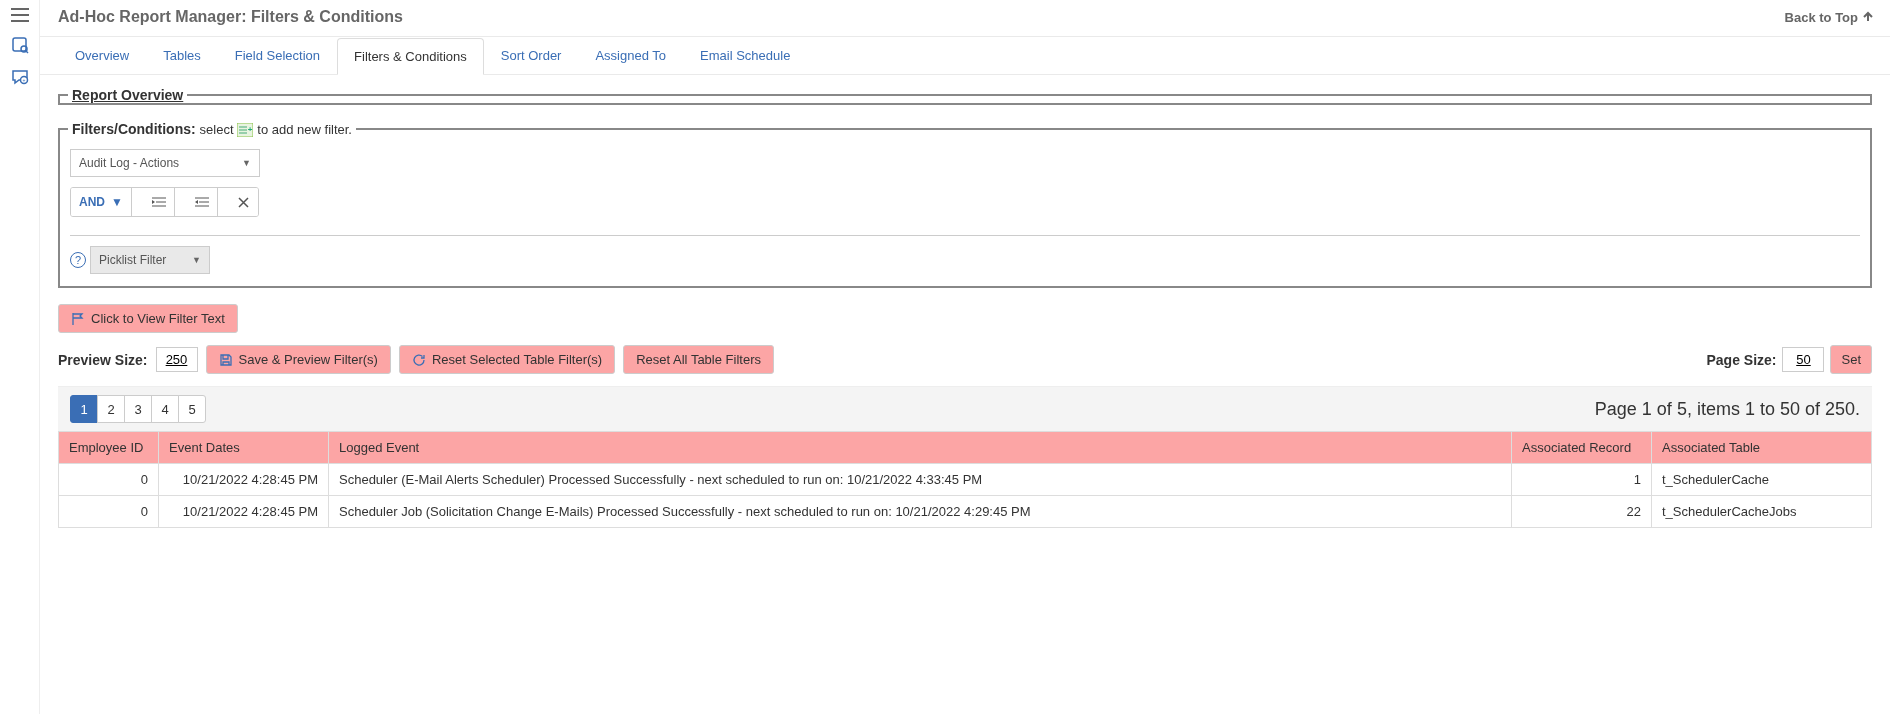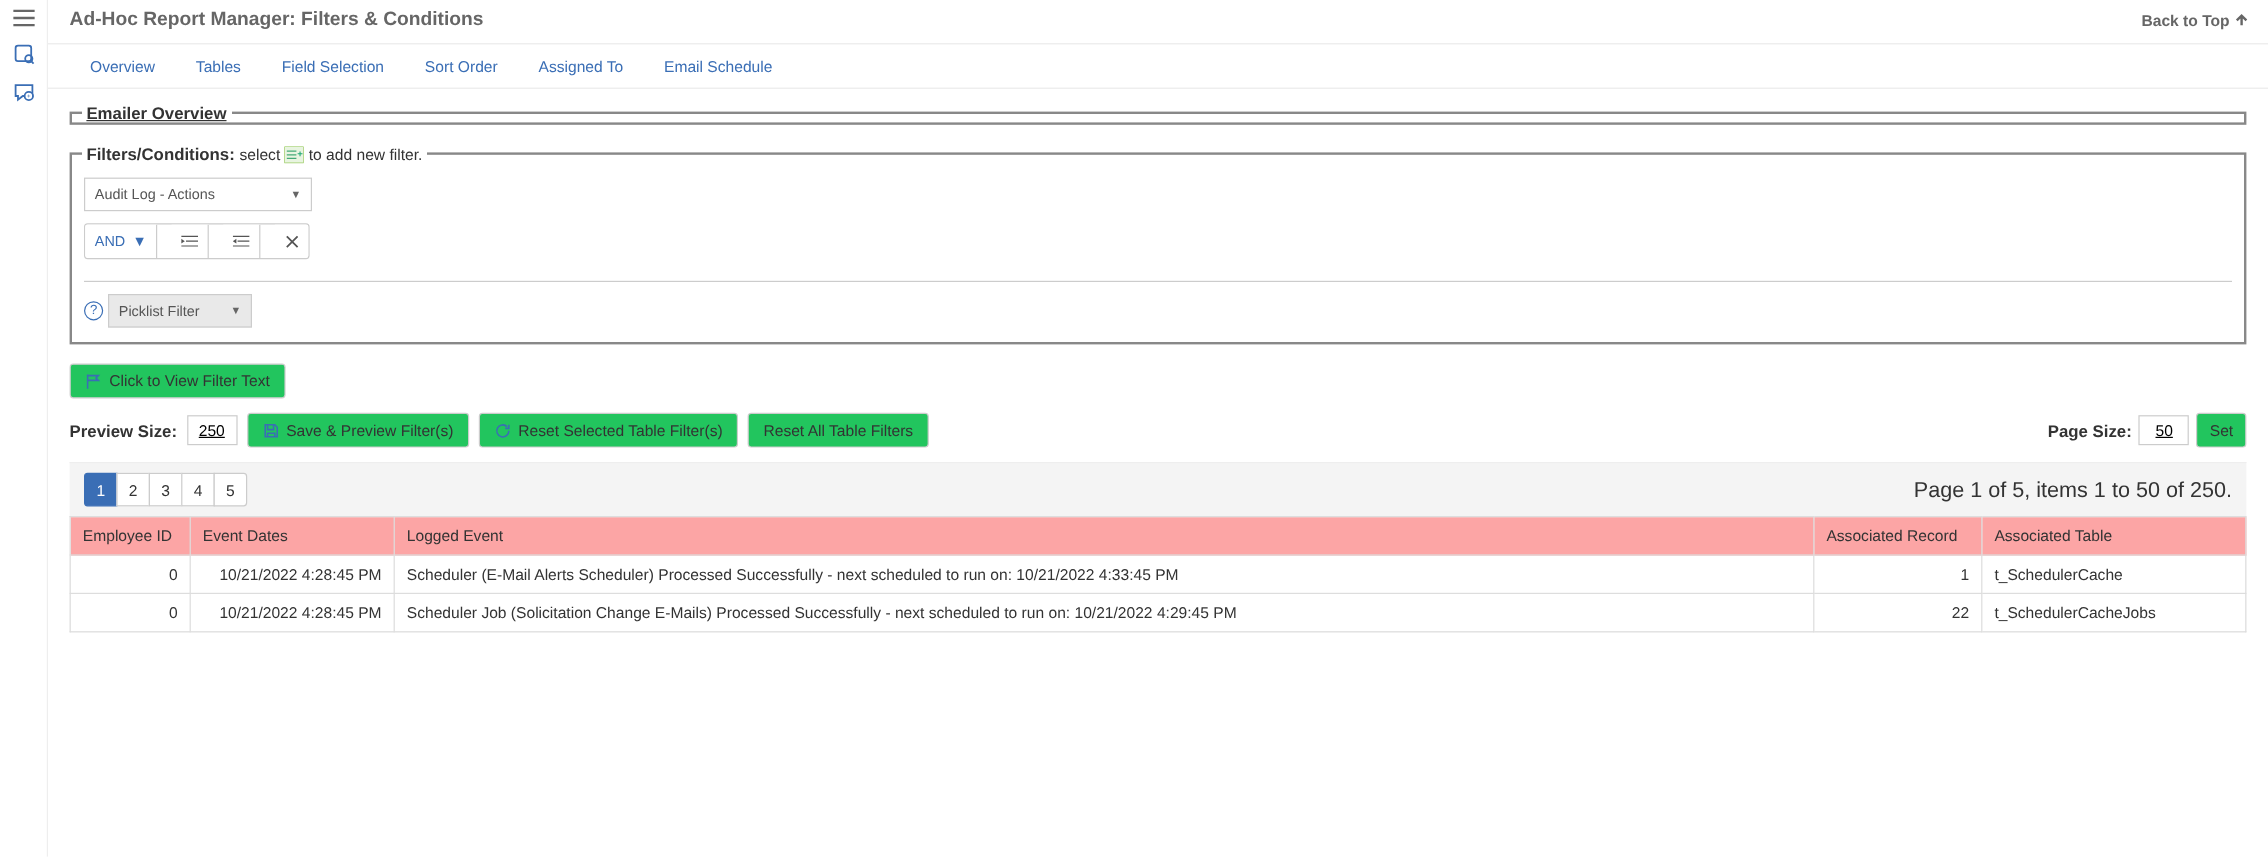--- a/index.html
+++ b/index.html
@@ -23,29 +23,29 @@
   .overview-grid { display: flex; justify-content: space-around; padding: 6px 0 10px 0; }
   .ov-item { text-align: center; }
   .ov-label { font-style: italic; font-size: 13px; color: #333; }
   .ov-value { font-weight: bold; font-size: 13px; margin-top: 2px; min-height: 16px; }
   .filters-inner { padding: 12px 10px; }
   .legend-inline { font-weight: normal; font-size: 13px; }
   .icon-add { display: inline-block; width: 16px; height: 14px; vertical-align: middle; }
   .dd { display: inline-flex; align-items: center; border: 1px solid #ccc; background: #fff; height: 28px; padding: 0 8px; font-size: 12px; color: #555; cursor: pointer; min-width: 190px; justify-content: space-between; }
   .dd.sm { min-width: 120px; background: #e9e9e9; }
   .dd .arrow { font-size: 9px; color: #666; margin-left: 8px; }
-  .btn-row { display: flex; gap: 12px; margin-top: 10px; border: 1px solid #ccc; width: fit-content; border-radius: 3px; overflow: hidden;}
+  .btn-row { display: flex; gap: 12px; margin-top: 10px; border: 1px solid #ccc; width: fit-content; border-radius: 3px; overflow: hidden; font-weight: bold;}
   .seg { display:flex; align-items:center; justify-content:center; padding: 5px 8px; border-right: 1px solid #ccc; cursor:pointer; background:#fff; font-size: 12px; height: 28px; min-width: 28px; }
   .seg:last-child { border-right: none; }
   .seg.link { color:#3a6eb5; }
   .hr { border: none; border-top: 1px solid #ccc; margin: 18px 0 10px 0; }
   .dd-label { font-size: 13px; color: #333; margin-bottom: 4px; }
   .help-q { display:inline-flex; width:16px; height:16px; border:1px solid #3a6eb5; color:#3a6eb5; border-radius:50%; font-size:11px; align-items:center; justify-content:center; margin-right:4px; cursor: help;}
   .toolbar2 { display:flex; align-items:center; gap:8px; margin: 12px 0; flex-wrap: wrap; }
-  .btn { display:inline-flex; align-items:center; gap:6px; padding: 6px 12px; border:1px solid #ccc; border-radius:3px; background:#22c55e; cursor:pointer; font-size:13px; color:#333; }
+  .btn { display:inline-flex; align-items:center; gap:6px; padding: 6px 12px; border:1px solid #ccc; border-radius:3px; background:#fca5a5; cursor:pointer; font-size:13px; color:#333; }
   .btn .bi { color:#3a6eb5; }
   .input-sm { width:42px; border:1px solid #ccc; padding: 4px 4px; font-size:13px; text-align:center;text-decoration:underline; }
   .right-group { margin-left:auto; display:flex; align-items:center; gap:6px;}
   .label-strong { font-weight: bold; font-size: 14px; }
   .table-area { background:#f4f4f4; padding: 0; border-top:1px solid #eee; }
   .pager-row { display:flex; justify-content:space-between; align-items:center; padding: 8px 12px; }
   .pager { display:flex; }
   .pager .pg { width:28px; height:28px; display:flex; align-items:center; justify-content:center; border:1px solid #ccc; background:#fff; cursor:pointer; margin-left:-1px; font-size:13px; }
   .pager .pg:first-child { margin-left:0; border-radius:3px 0 0 3px;}
   .pager .pg:last-child { border-radius:0 3px 3px 0;}
@@ -93,29 +93,30 @@
               <path d="M6 2v8M2 6l4-4 4 4" fill="none" stroke="#666" stroke-width="2"></path>
             </svg>
         </span>
       </div>
     </div>
 
     <div class="tabs">
       <div class="tab">Overview</div>
       <div class="tab">Tables</div>
       <div class="tab">Field Selection</div>
+      <div class="tab active">Filters &amp; Conditions</div>
       <div class="tab">Sort Order</div>
       <div class="tab">Assigned To</div>
       <div class="tab">Email Schedule</div>
     </div>
 
     <div class="content">
 
       <fieldset class="heavy">
-        <legend class="legend-underline">Emailer Overview</legend>
+        <legend class="legend-underline">Report Overview</legend>
       </fieldset>
 
       <fieldset class="heavy">
         <legend>
           <span>Filters/Conditions:</span>
           <span class="legend-inline">select</span>
           <span class="icon-add">
             <svg width="16" height="14" viewBox="0 0 16 14">
                 <rect x="0" y="0" width="16" height="14" fill="#e8f4e0" stroke="#8bc34a"></rect>
                 <line x1="2" y1="4" x2="10" y2="4" stroke="#4a7" stroke-width="1"></line>

